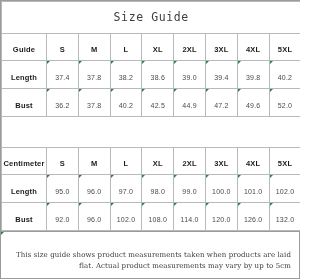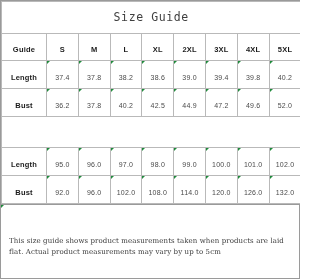--- a/index.html
+++ b/index.html
@@ -87,21 +87,21 @@
     padding:0 8px;
     box-sizing:border-box;
     background:#ffffff;
     position:relative;
   }
   .foot .marker{top:0;left:0;}
   .foot-txt{
     font-family:"DejaVu Serif","Liberation Serif",serif;
     font-size:7px;
     color:#3a3a3a;
-    text-align:left;
+    text-align:right;
     line-height:11px;
     letter-spacing:.1px;
     margin-top:11px;
   }
 </style>
 </head>
 <body>
 
 <div class="sheet">
 
@@ -158,20 +158,31 @@
         <td><span class="marker"></span><span class="val">44.9</span></td>
         <td><span class="marker"></span><span class="val">47.2</span></td>
         <td><span class="marker"></span><span class="val">49.6</span></td>
         <td><span class="marker"></span><span class="val">52.0</span></td>
       </tr>
 
       <tr class="spacer-row">
         <td colspan="9"></td>
       </tr>
 
+      <tr class="hdr-row">
+        <td><span class="hdr-txt">Centimeter</span></td>
+        <td><span class="hdr-txt">S</span></td>
+        <td><span class="hdr-txt">M</span></td>
+        <td><span class="hdr-txt">L</span></td>
+        <td><span class="hdr-txt">XL</span></td>
+        <td><span class="hdr-txt">2XL</span></td>
+        <td><span class="hdr-txt">3XL</span></td>
+        <td><span class="hdr-txt">4XL</span></td>
+        <td><span class="hdr-txt">5XL</span></td>
+      </tr>
 
       <tr class="data-row">
         <td><span class="rowlbl">Length</span></td>
         <td><span class="marker"></span><span class="val">95.0</span></td>
         <td><span class="marker"></span><span class="val">96.0</span></td>
         <td><span class="marker"></span><span class="val">97.0</span></td>
         <td><span class="marker"></span><span class="val">98.0</span></td>
         <td><span class="marker"></span><span class="val">99.0</span></td>
         <td><span class="marker"></span><span class="val">100.0</span></td>
         <td><span class="marker"></span><span class="val">101.0</span></td>

